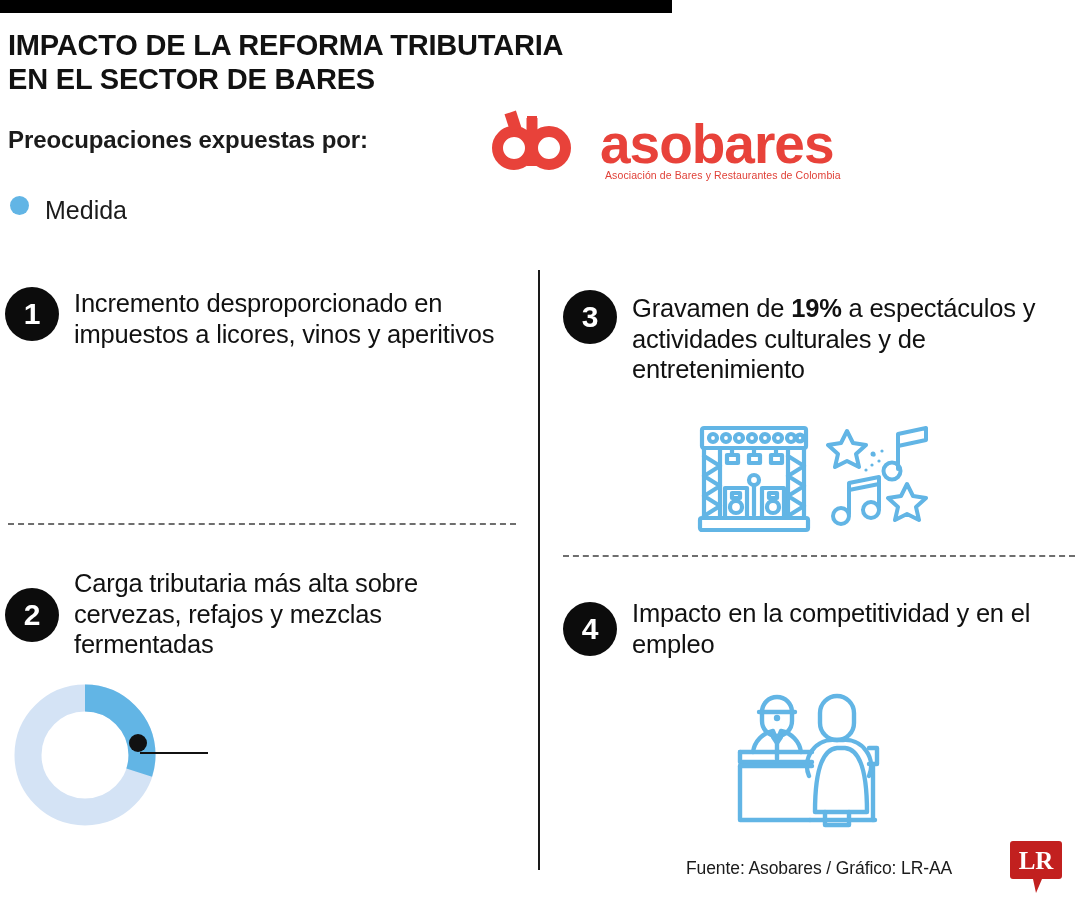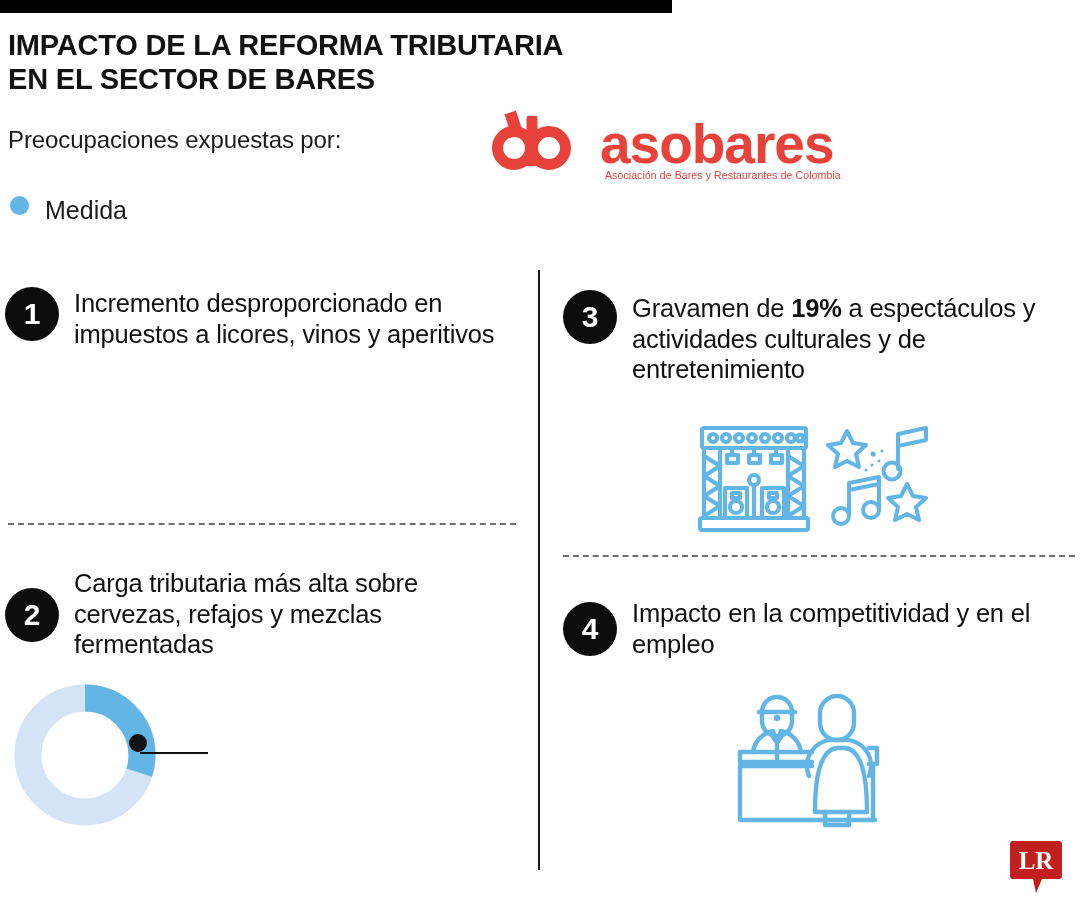--- a/index.html
+++ b/index.html
@@ -14,21 +14,21 @@
 
   .title{
     position:absolute;left:8px;top:28px;width:700px;
     font-size:29px;font-weight:bold;line-height:1.18;
     letter-spacing:-0.2px;color:#121212;
   }
   .title .l2{display:block;}
 
   .subtitle{
     position:absolute;left:8px;top:126px;
-    font-size:24px;font-weight:400;color:#1b1b1b;
+    font-size:24px;font-weight:700;color:#1b1b1b;
     letter-spacing:-0.1px;
   }
 
   
   .logo{position:absolute;left:487px;top:110px;width:415px;height:80px;}
   .logo svg{display:block;}
   .logo-tag{
     position:absolute;left:118px;top:59px;
     font-size:10.5px;color:#e03f36;letter-spacing:0.1px;white-space:nowrap;
   }
@@ -244,20 +244,21 @@
 
       <path d="M78 122 q0 -62 22 -64 h8 q22 2 22 64 Z"></path>
       <path d="M88 122 v13 h24 v-13"></path>
 
       <path d="M132 58 h8 v16 h-8"></path>
       <path d="M136 74 v56"></path>
       <path d="M73 130 h65"></path>
     </svg>
   </div>
 
+  <div class="source">Fuente: Asobares / Gráfico: LR-AA</div>
   <div class="lr">
     <svg width="52" height="58" viewBox="0 0 52 58">
       <path d="M3 3 h46 a3 3 0 0 1 3 3 v32 a3 3 0 0 1 -3 3 h-17 l-6 14 -3 -14 h-20 a3 3 0 0 1 -3 -3 v-32 a3 3 0 0 1 3 -3 Z" fill="#c2201f"></path>
       <text x="26" y="31" text-anchor="middle" fill="#ffffff" font-family="Liberation Serif, serif" font-size="25" font-weight="bold">LR</text>
     </svg>
   </div>
 
 </div>
 
 </body></html>

